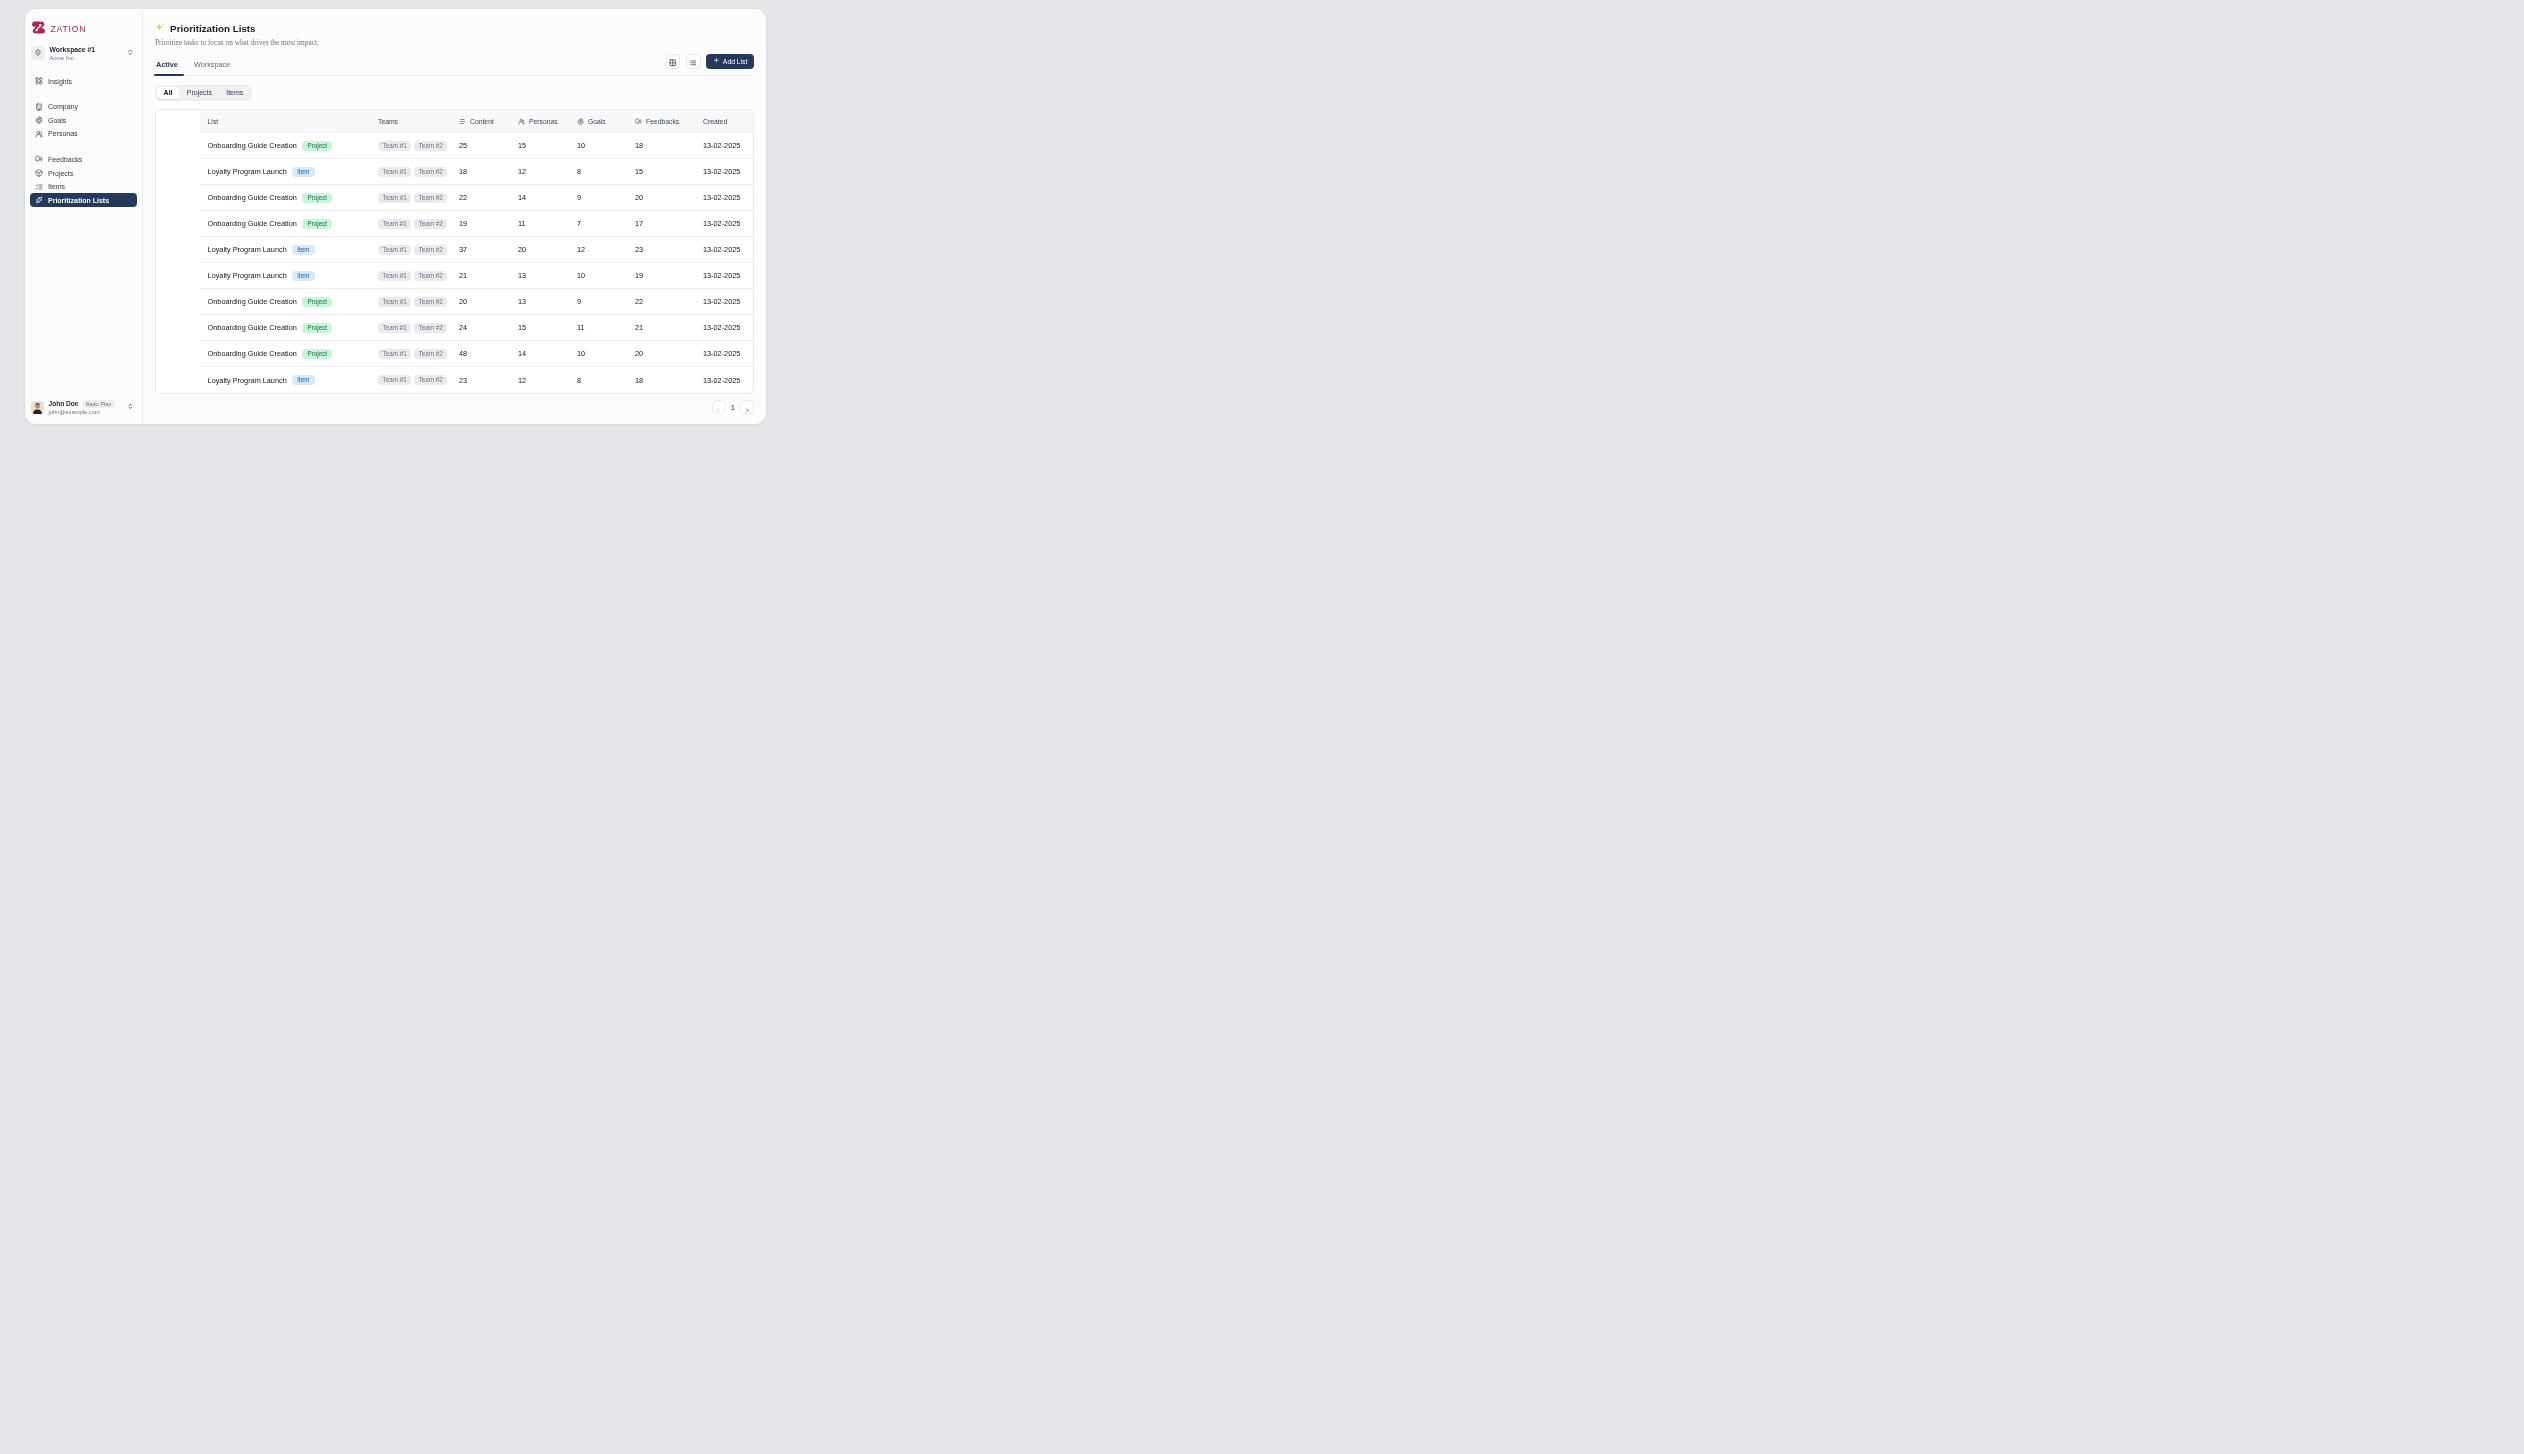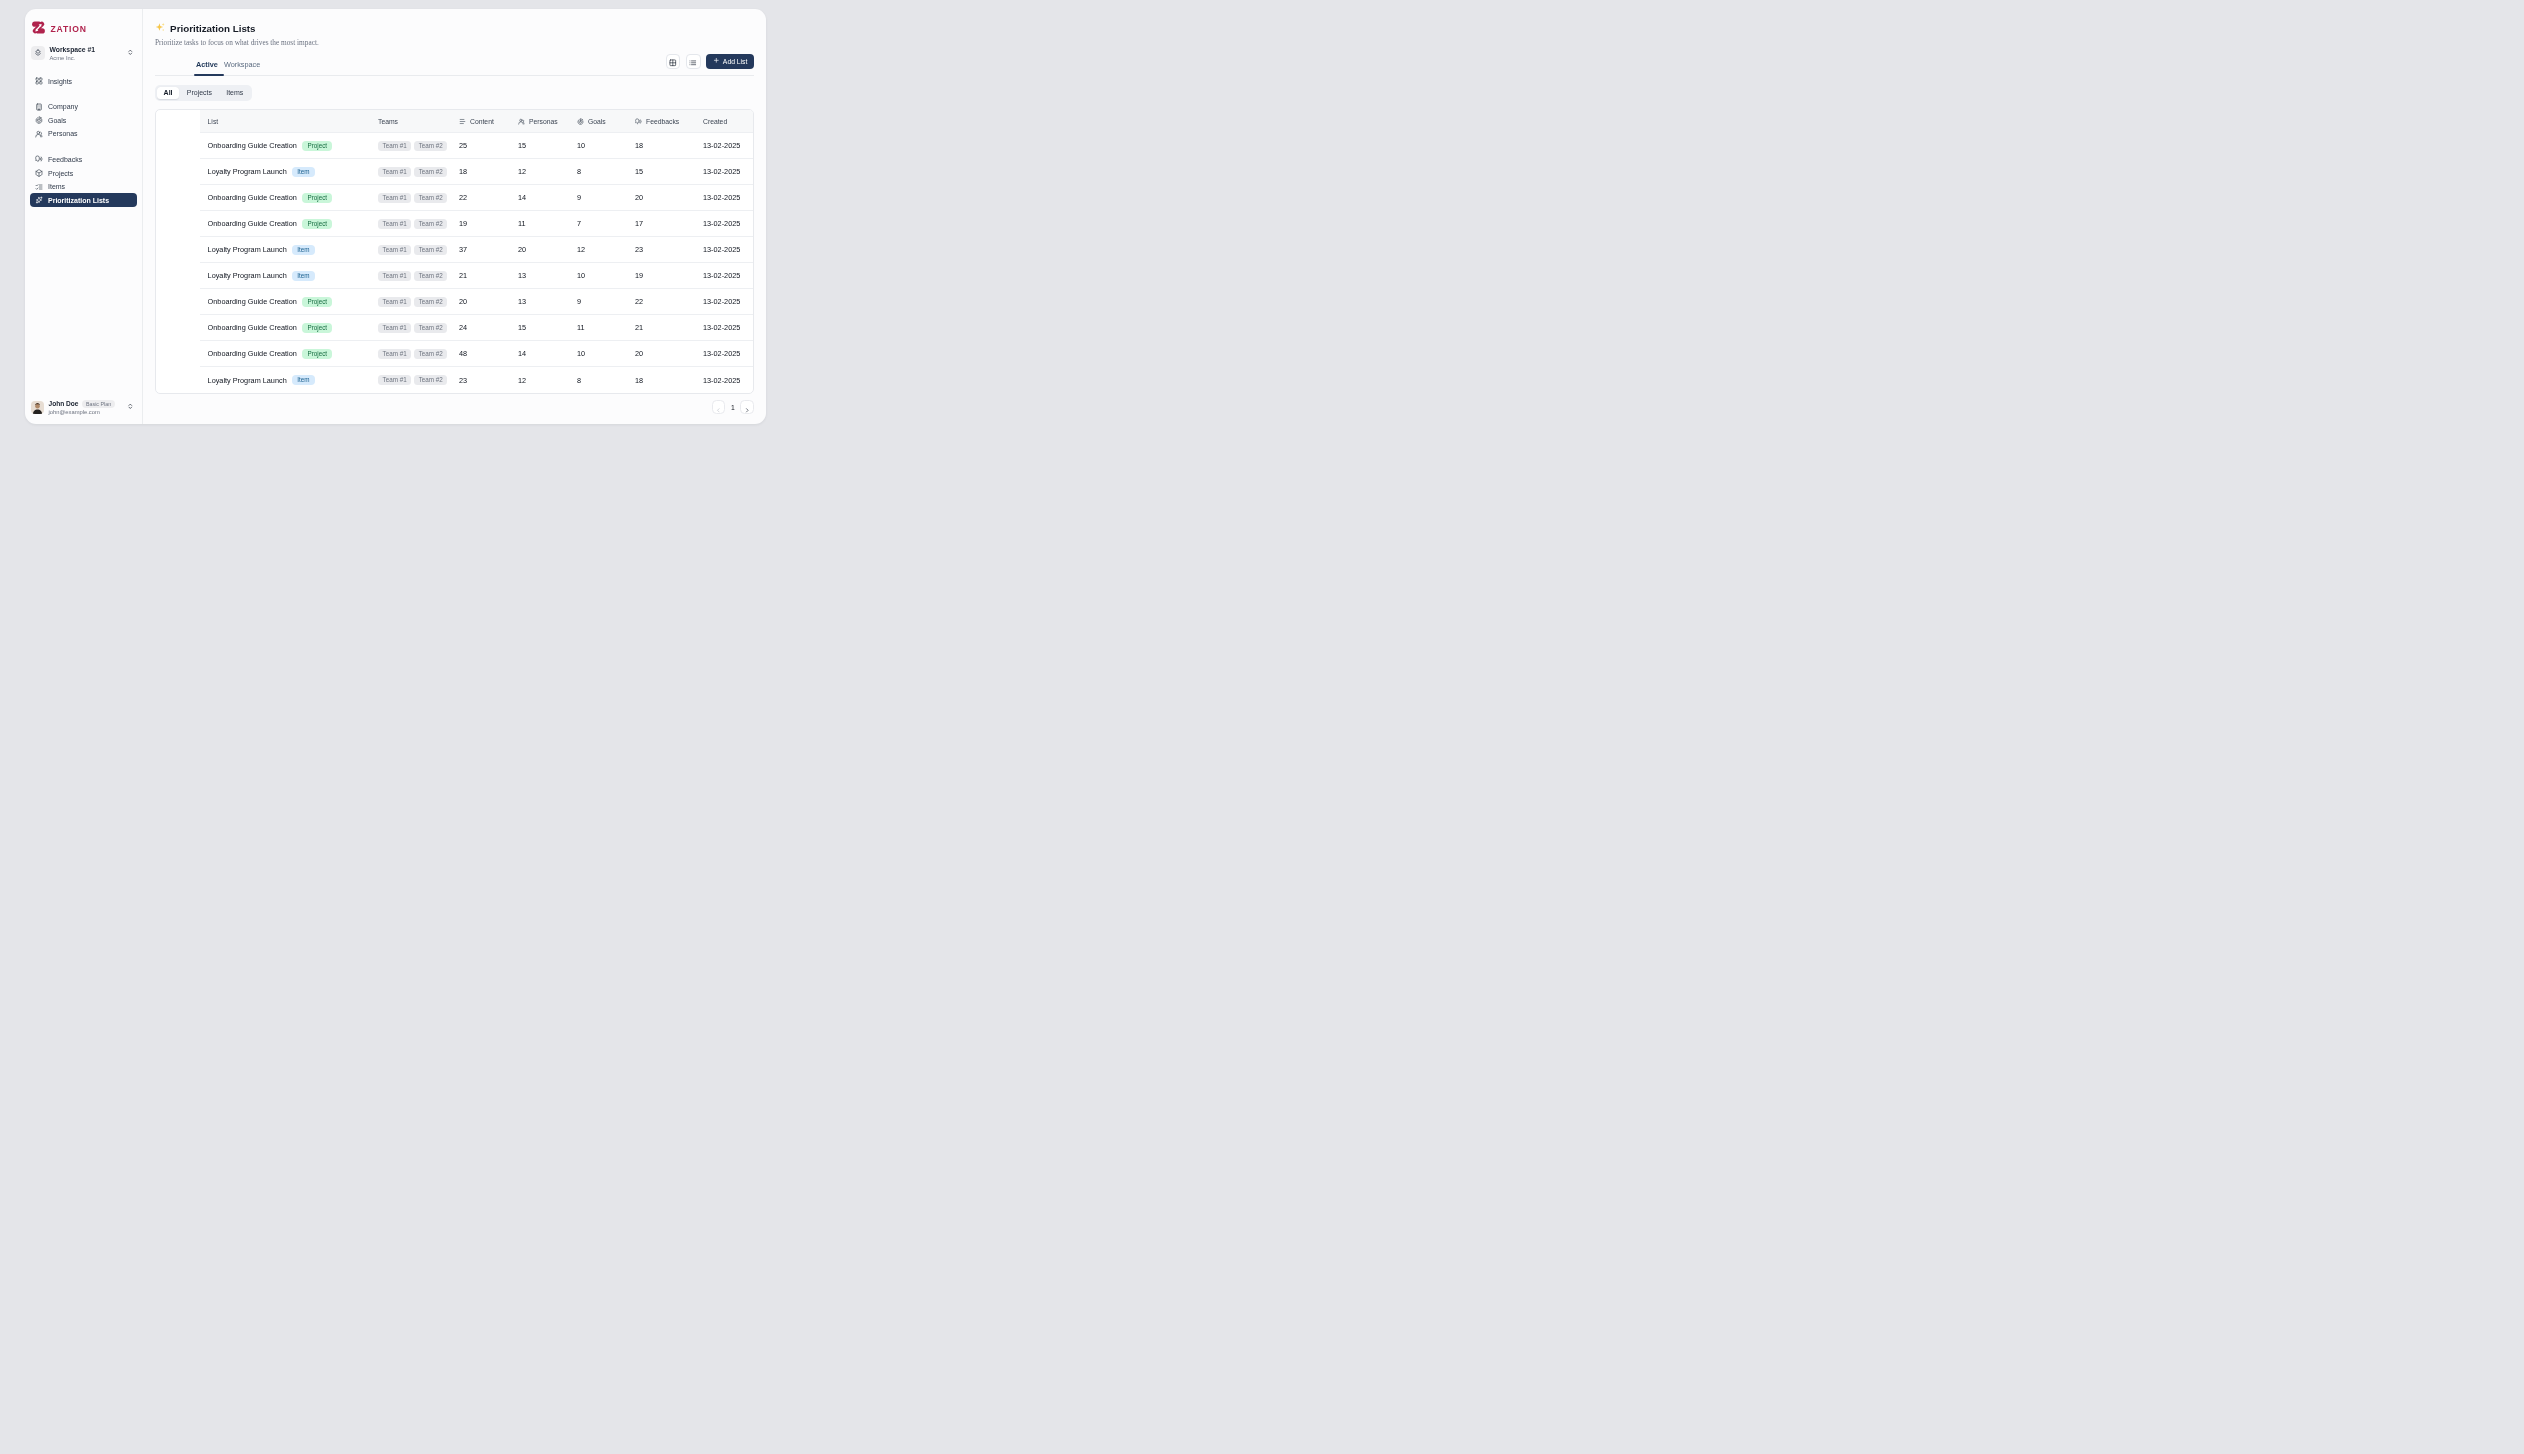--- a/index.html
+++ b/index.html
@@ -7,21 +7,21 @@
   body { background:#e4e5e9; }
   .stage { width:792px; height:433px; background:#e4e5e9; position:relative; overflow:hidden; }
   .app-card {
     position:absolute; left:25px; top:8.6px; width:741px; height:415px;
     background:#fcfcfd; border-radius:11px; box-shadow:0 1px 3px rgba(16,24,40,.07);
     display:flex; overflow:hidden;
   }
   
   .sidebar { width:118px; border-right:0.5px solid #ebedef; padding:11.6px 5px 8px; display:flex; flex-direction:column; flex-shrink:0; }
   .logo-row { display:flex; align-items:center; gap:4.5px; padding-left:1px; }
-  .wordmark { font-size:8.6px; font-weight:700; letter-spacing:0.8px; color:#b0234d; }
+  .wordmark { font-size:8.6px; font-weight:400; letter-spacing:0.8px; color:#b0234d; }
   .ws-row { margin-top:8px; display:flex; align-items:center; gap:4.5px; padding:1px; cursor:pointer; }
   .ws-icon { width:14px; height:14px; border-radius:4px; background:#ededef; display:grid; place-items:center; color:#2f3949; flex-shrink:0; }
   .ws-name { font-size:6.8px; font-weight:700; color:#1a2230; line-height:1.25; }
   .ws-org { font-size:5.8px; color:#6d7380; }
   .ws-chev { margin-left:auto; margin-right:2px; color:#1a2230; }
   .nav { margin-top:12.6px; display:flex; flex-direction:column; }
   .nav-gap { height:12px; }
   .nav-item { height:13.6px; display:flex; align-items:center; gap:5px; padding:0 5px; border-radius:4px; font-size:7px; font-weight:500; color:#2f3949; cursor:pointer; }
   .nav-item .ic { display:grid; place-items:center; color:#38424f; }
   .nav-item.active { background:#24395c; color:#fff; font-weight:700; }
@@ -31,21 +31,21 @@
   .u-line1 { display:flex; align-items:center; gap:3.5px; }
   .u-name { font-size:6.6px; font-weight:700; color:#1a2230; }
   .u-plan { font-size:5.3px; color:#6d7380; background:#ededef; border-radius:504px; padding:1px 4px; }
   .u-mail { font-size:5.8px; color:#6d7380; margin-top:1px; }
   
   .main { flex:1; padding:0 12px; display:flex; flex-direction:column; min-width:0; }
   .title-row { margin-top:13.6px; display:flex; align-items:center; gap:4.5px; }
   .page-title { font-size:9.8px; font-weight:700; color:#171c26; }
   .subtitle { margin-top:3px; font-size:7.3px; color:#6b7280;font-family:Liberation Serif, serif; }
   .tabs-zone { margin-top:7px; display:flex; justify-content:space-between; align-items:flex-end; border-bottom:1px solid #e9ebee; }
-  .tabs { display:flex; gap:4px;margin-left:40px; }
+  .tabs { display:flex; gap:14px; }
   .tab { padding:4px 1px 6px; font-size:7.3px; color:#5b6b80; cursor:pointer; position:relative; }
   .tab.active { color:#1e3657; font-weight:700; }
   .tab.active::after { content:""; position:absolute; left:-1px; right:-5px; bottom:-1px; height:1.5px; background:#24395c; border-radius:1px; }
   .toolbar { display:flex; align-items:center; gap:5.6px; padding-bottom:6px; }
   .icon-btn { width:14.6px; height:14.6px; border:0.5px solid #e4e7ec; border-radius:4px; background:#fff; display:grid; place-items:center; color:#18202e; cursor:pointer; }
   .add-btn { height:15px; border-radius:4px; background:#24395c; color:#fff; font-size:6.8px; font-weight:500; padding:0 6.6px; display:flex; align-items:center; gap:3.5px; border:none; cursor:pointer; }
   .seg-wrap { margin-top:9px; }
   .segmented { display:inline-flex; background:#eef0f4; border-radius:5px; padding:2px; gap:1px; }
   .seg { font-size:7px; padding:2.5px 6.6px; color:#333c4b; border-radius:3.5px; cursor:pointer; }
   .seg.active { background:#fff; color:#131a26; font-weight:700; box-shadow:0 0.5px 1px rgba(16,24,40,.10); }

